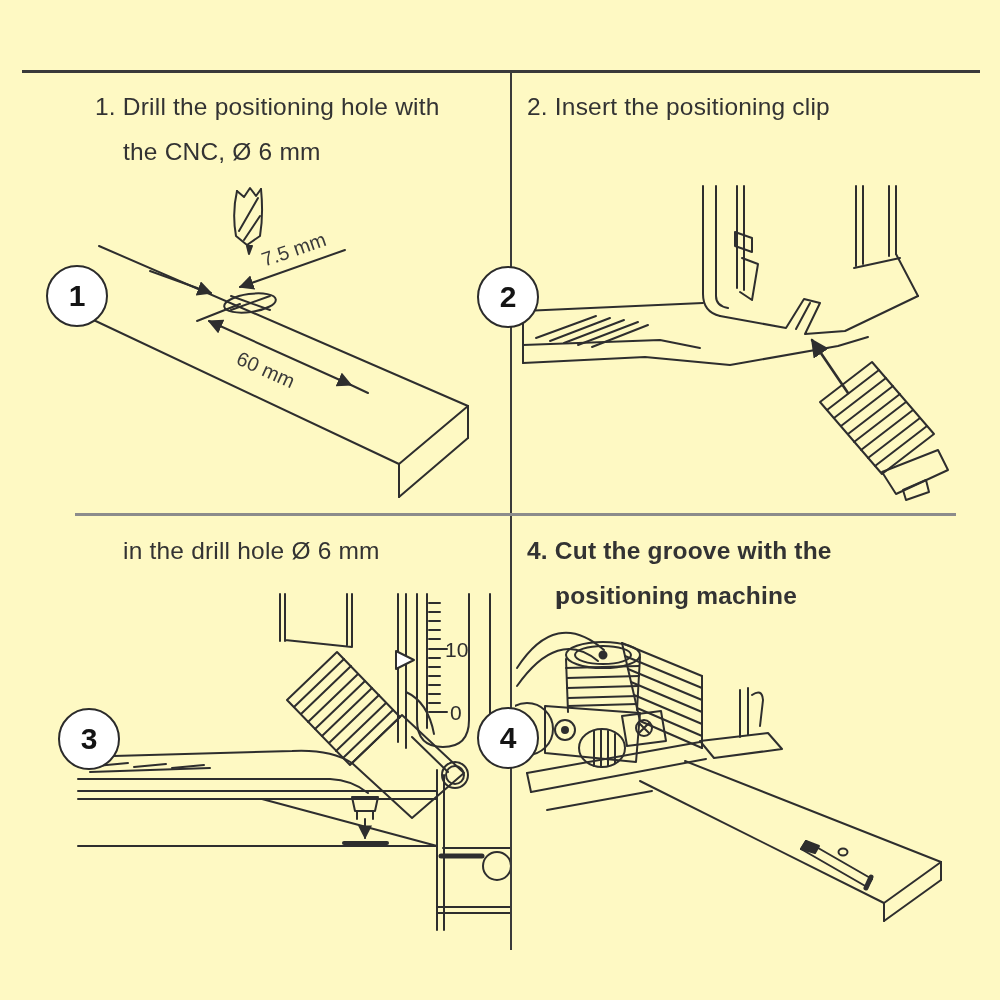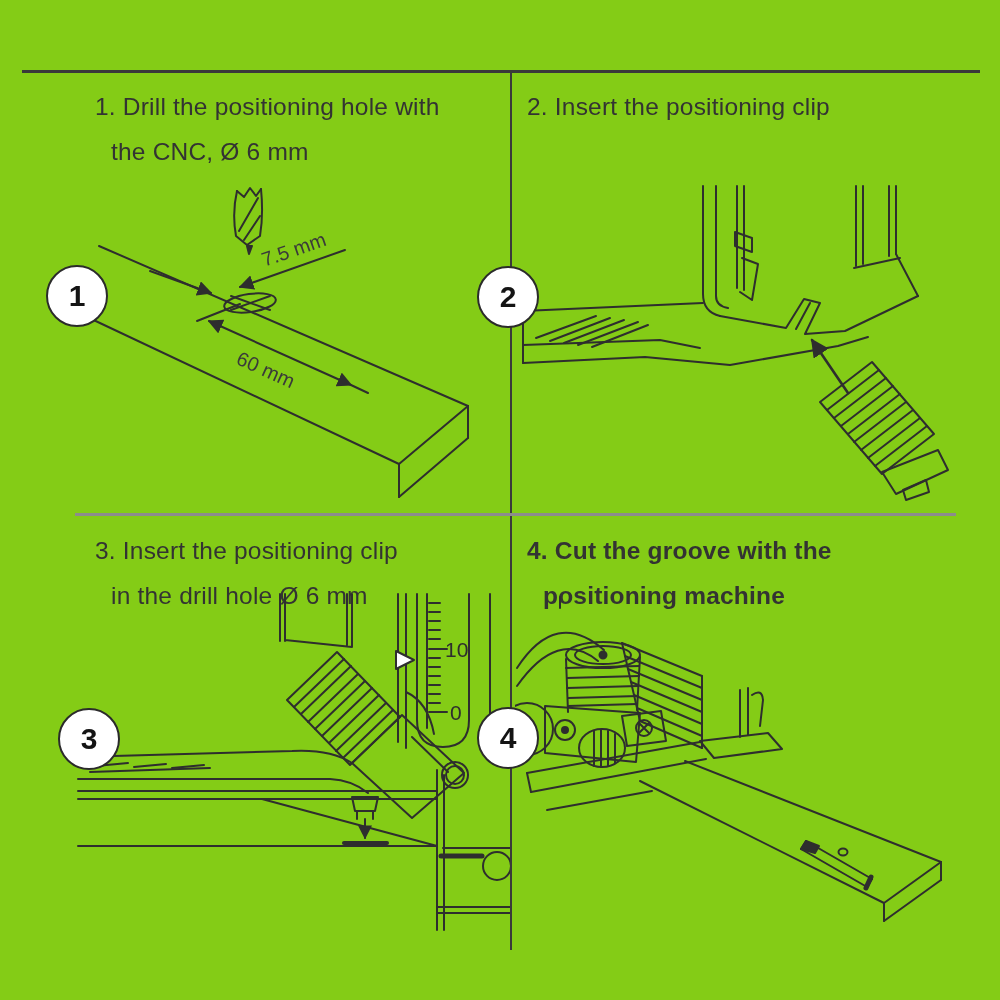--- a/index.html
+++ b/index.html
@@ -1,23 +1,23 @@
 <!DOCTYPE html>
 <html><head>
 <meta charset="utf-8">
 <style>
   html,body{margin:0;padding:0;background:#ffffff;}
-  #page{position:relative;width:1000px;height:1000px;background:#84cc16;
+  #page{position:relative;width:1000px;height:1000px;background:#fef9c3;
         font-family:"Liberation Sans","DejaVu Sans",sans-serif;overflow:hidden;}
   .rule{position:absolute;}
   #top-rule{left:22px;top:70px;width:958px;height:3px;background:#3a3a3a;}
   #v-divider{left:510px;top:71px;width:2px;height:879px;background:#3a3a3a;}
   #mid-rule{left:75px;top:513px;width:881px;height:3px;background:#8c8c8c;}
   .step-title{position:absolute;font-size:24.5px;line-height:45px;color:#333333;letter-spacing:0.2px;}
-  .step-title .l2{display:block;margin-left:16px;}
+  .step-title .l2{display:block;margin-left:28px;}
   .step-circle{position:absolute;width:58px;height:58px;border-radius:50%;
                border:2.5px solid #2b2b2b;background:#ffffff;display:flex;
                align-items:center;justify-content:center;font-size:30px;font-weight:bold;
                color:#141414;z-index:5;}
   .fig{position:absolute;}
   svg text{font-family:"Liberation Sans","DejaVu Sans",sans-serif;}
 </style>
 </head>
 <body>
 
@@ -28,21 +28,20 @@
   <div id="mid-rule" class="rule"></div>
 
   <div class="step-title" style="left:95px;top:84px;">
     <span>1. Drill the positioning hole with</span>
     <span class="l2">the CNC, Ø 6 mm</span>
   </div>
   <div class="step-title" style="left:527px;top:84px;">
     <span>2. Insert the positioning clip</span>
   </div>
   <div class="step-title" style="left:95px;top:528px;">
-    <span>3. Insert the positioning clip</span>
     <span class="l2">in the drill hole Ø 6 mm</span>
   </div>
   <div class="step-title" style="left:527px;top:528px;font-weight:bold;">
     <span>4. Cut the groove with the</span>
     <span class="l2">positioning machine</span>
   </div>
 
   <div class="step-circle" style="left:46px;top:265px;">
     <span>1</span>
   </div>

